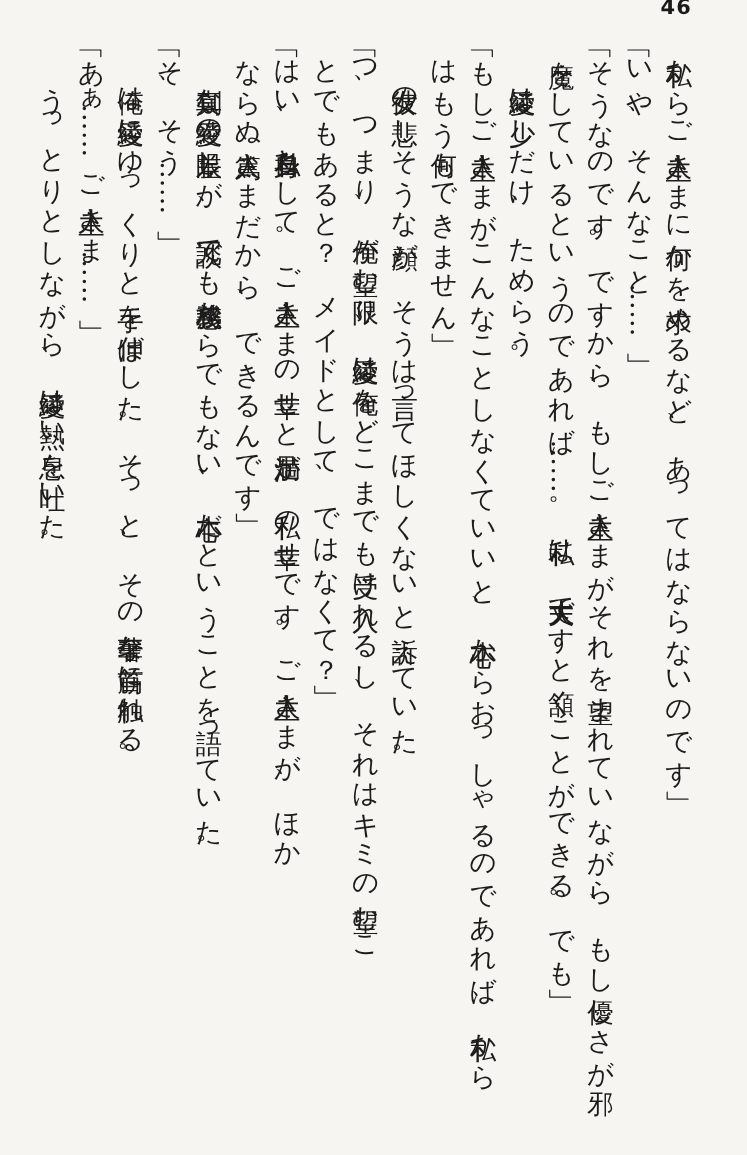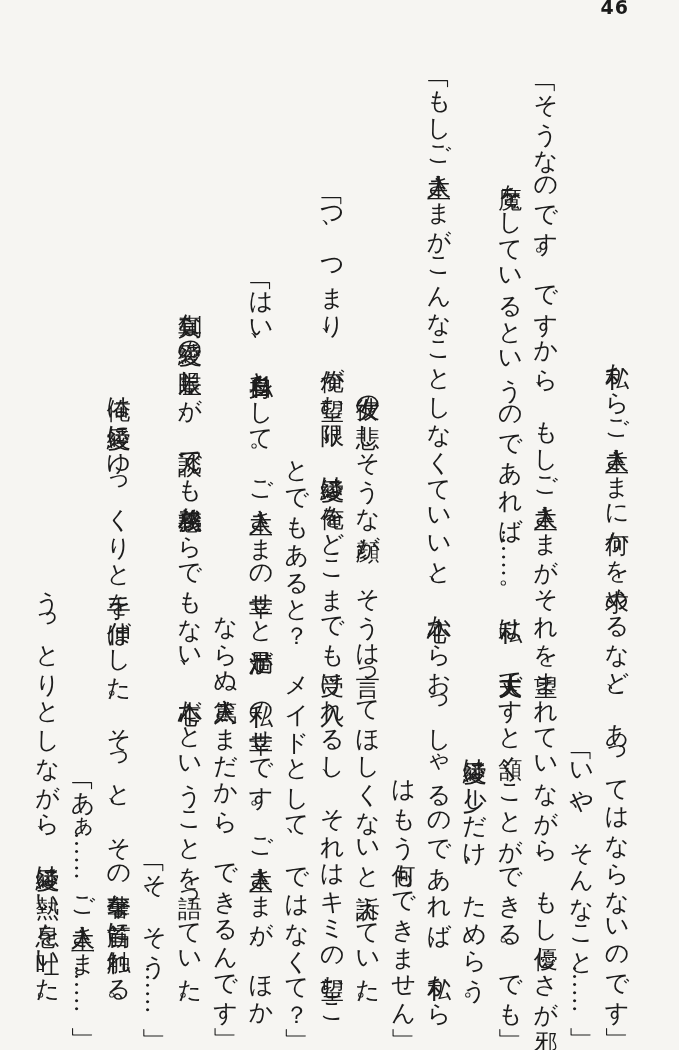--- a/index.html
+++ b/index.html
@@ -7,21 +7,20 @@
     background:#e9e9e7;
     font-family:"DejaVu Serif", serif;
   }
   .page{
     position:relative;
     width:679px;
     height:1050px;
     background:#f6f5f2;
     overflow:hidden;
     box-sizing:border-box;
-    text-align:right;
   }
   .page-number{
     position:absolute;
     top:-4px;
     right:50px;
     font-family:"DejaVu Sans", sans-serif;
     font-size:19px;
     font-weight:bold;
     color:#1a1a1a;
     letter-spacing:1px;

